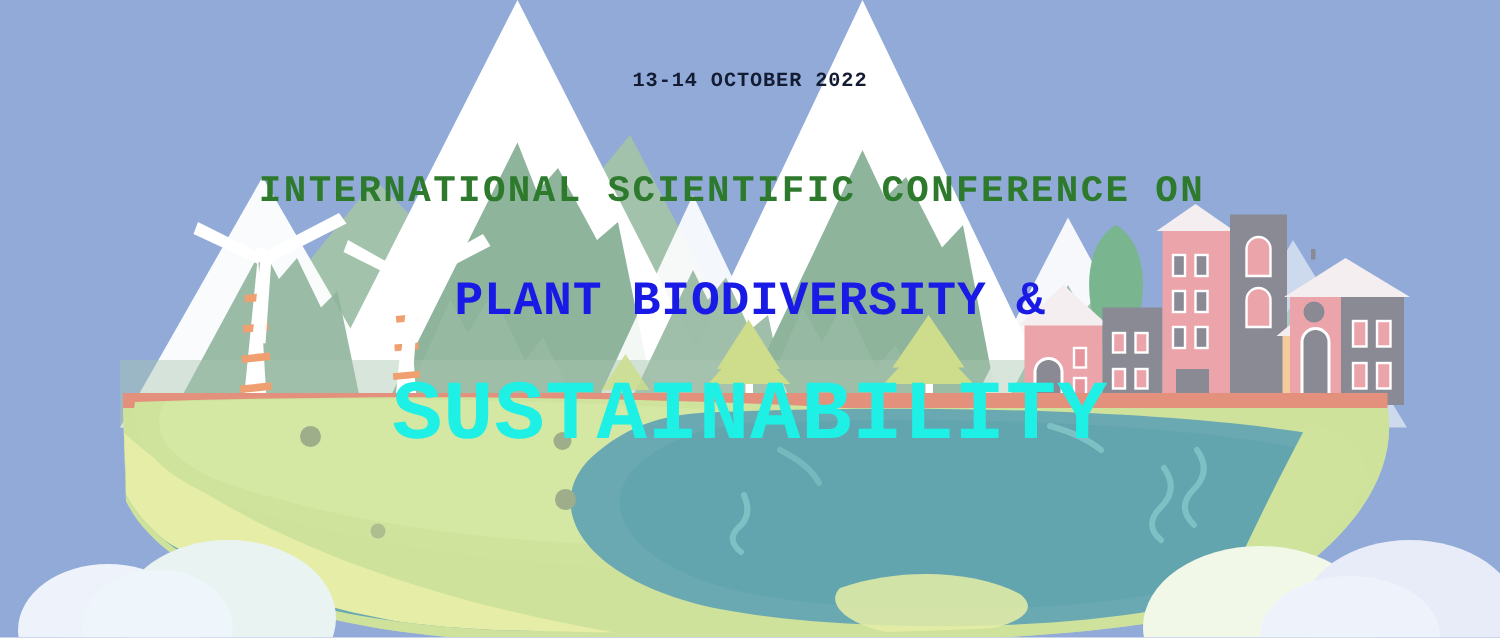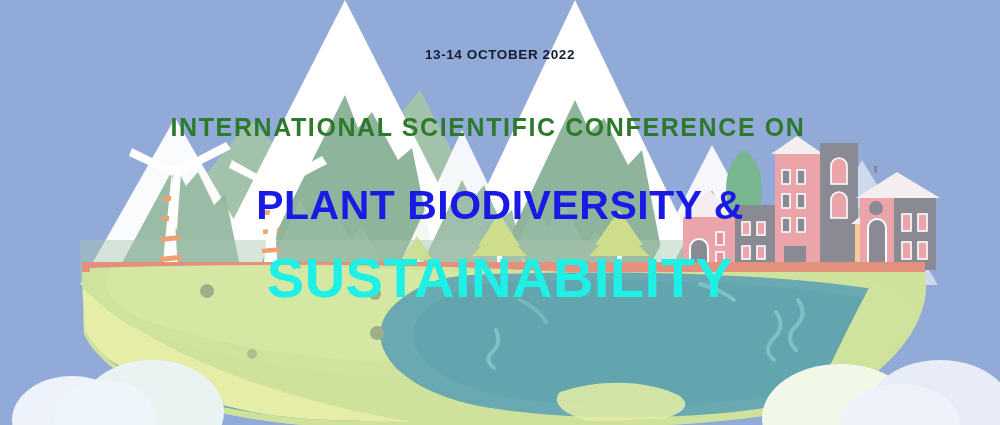--- a/index.html
+++ b/index.html
@@ -6,21 +6,21 @@
   html, body {
     margin: 0;
     padding: 0;
     background: #ffffff;
   }
   #banner {
     position: relative;
     width: 1000px;
     height: 425px;
     overflow: hidden;
-    font-family: Liberation Sans, sans-serif;
+    font-family: Liberation Mono, monospace;
     background: #91aad8;
   }
   .layer {
     position: absolute;
     inset: 0;
     width: 1000px;
     height: 425px;
   }
   .layer svg { display: block; width: 1000px; height: 425px; }
 
@@ -56,21 +56,21 @@
     letter-spacing: 1.6px;
     color: #2d7a2d;
     white-space: nowrap;
   }
   #conf-title-1 {
     position: absolute;
     top: 182px;
     left: 0;
     width: 1000px;
     text-align: center;
-    font-size: 41px;
+    font-size: 32px;
     font-weight: bold;
     letter-spacing: 0.5px;
     color: #1a1ae6;
     white-space: nowrap;
   }
   #conf-title-2 {
     position: absolute;
     top: 245px;
     left: 0;
     width: 1000px;

